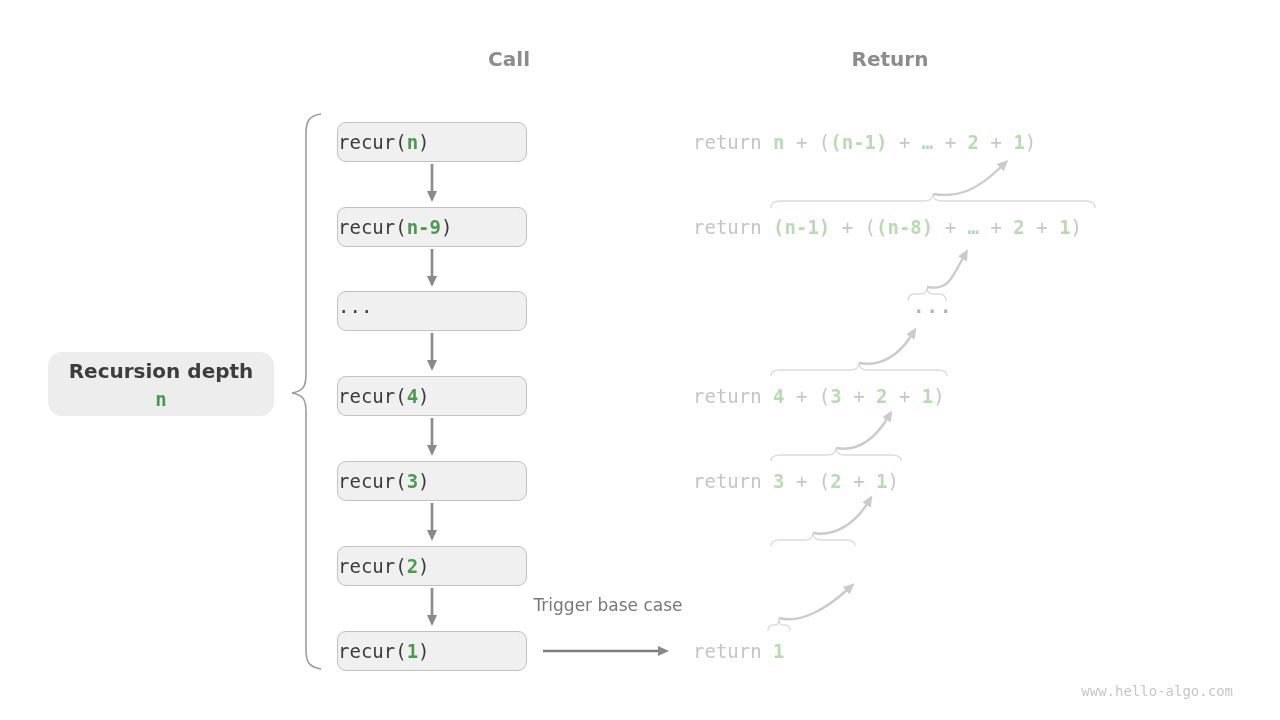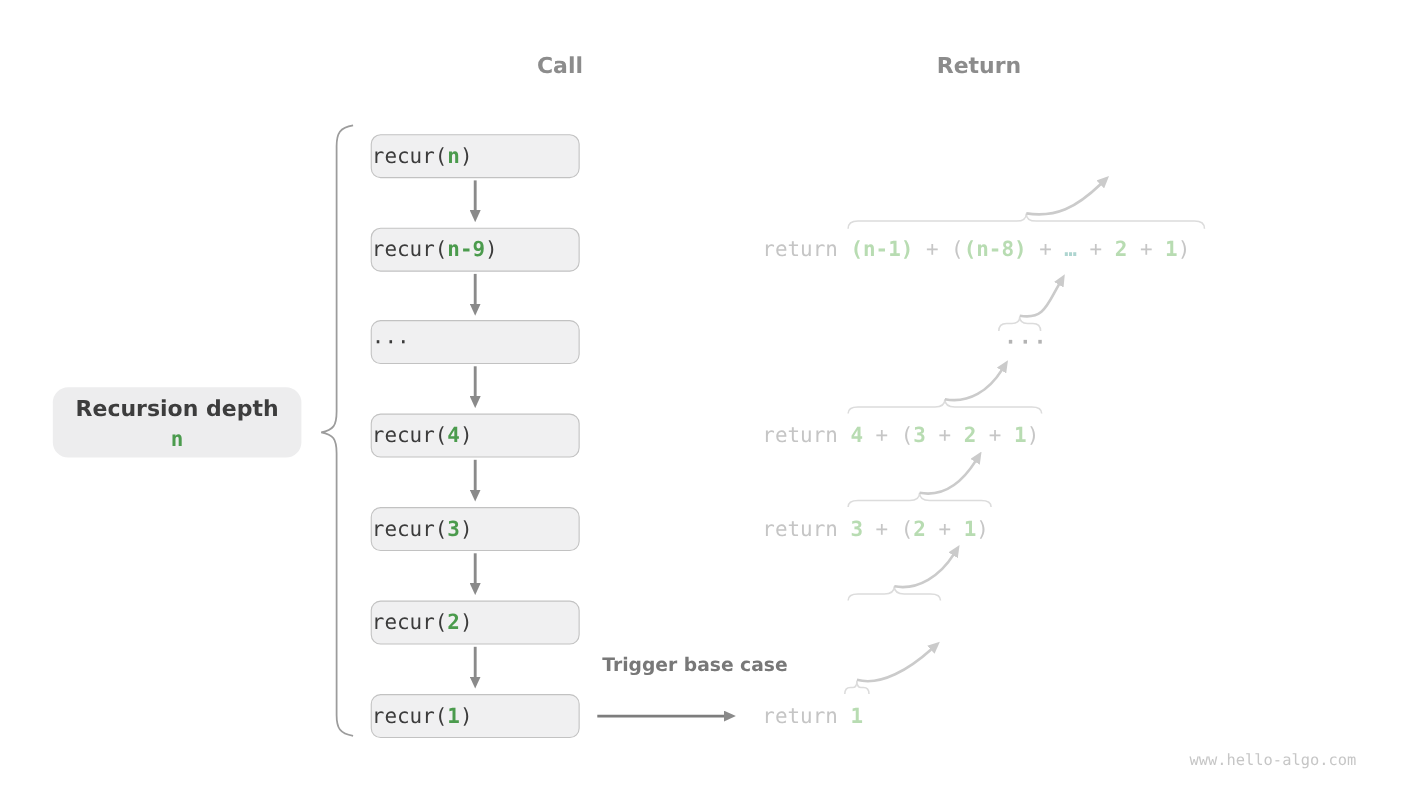--- a/index.html
+++ b/index.html
@@ -34,22 +34,22 @@
   .seg-t{color:#aed5d0;font-weight:bold;}
   .seg-dots{color:#b3b3b3;font-weight:bold;}
   .depth-label{
     position:absolute;left:48px;top:352px;width:226px;height:64px;
     background:#ededee;border-radius:14px;
     display:flex;flex-direction:column;align-items:center;justify-content:center;gap:5px;
   }
   .dl1{font-size:20px;font-weight:bold;color:#3d3d3d;}
   .dl2{font-size:19px;font-weight:bold;color:#4b9b4d;font-family:"DejaVu Sans Mono",monospace;}
   .trigger{
-    position:absolute;left:500px;top:595px;width:216px;text-align:right;
-    font-size:17px;font-weight:bold;color:#787878;
+    position:absolute;left:500px;top:595px;width:216px;text-align:center;
+    font-size:17px;font-weight:normal;color:#787878;
   }
   .watermark{
     position:absolute;right:47px;bottom:21px;
     font-family:"DejaVu Sans Mono",monospace;font-size:14px;color:#c6c6c6;
   }
 </style>
 </head>
 <body>
 
 <div class="stage">
@@ -105,20 +105,21 @@
   </div>
 
   <div class="cbox" style="top:122px"><span class="seg-code">recur(</span><span class="seg-gb">n</span><span class="seg-code">)</span></div>
   <div class="cbox" style="top:207px"><span class="seg-code">recur(</span><span class="seg-gb">n-9</span><span class="seg-code">)</span></div>
   <div class="cbox" style="top:291px"><span class="seg-code">···</span></div>
   <div class="cbox" style="top:376px"><span class="seg-code">recur(</span><span class="seg-gb">4</span><span class="seg-code">)</span></div>
   <div class="cbox" style="top:461px"><span class="seg-code">recur(</span><span class="seg-gb">3</span><span class="seg-code">)</span></div>
   <div class="cbox" style="top:546px"><span class="seg-code">recur(</span><span class="seg-gb">2</span><span class="seg-code">)</span></div>
   <div class="cbox" style="top:631px"><span class="seg-code">recur(</span><span class="seg-gb">1</span><span class="seg-code">)</span></div>
 
+  <div class="rline" style="top:129px"><span class="seg-w">return </span><span class="seg-g">n</span><span class="seg-d"> + (</span><span class="seg-g">(n-1)</span><span class="seg-d"> + </span><span class="seg-t">…</span><span class="seg-d"> + </span><span class="seg-g">2</span><span class="seg-d"> + </span><span class="seg-g">1</span><span class="seg-d">)</span></div>
   <div class="rline" style="top:214px"><span class="seg-w">return </span><span class="seg-g">(n-1)</span><span class="seg-d"> + (</span><span class="seg-g">(n-8)</span><span class="seg-d"> + </span><span class="seg-t">…</span><span class="seg-d"> + </span><span class="seg-g">2</span><span class="seg-d"> + </span><span class="seg-g">1</span><span class="seg-d">)</span></div>
   <div class="rline rline-dots" style="top:298px"><span class="seg-dots">···</span></div>
   <div class="rline" style="top:383px"><span class="seg-w">return </span><span class="seg-g">4</span><span class="seg-d"> + (</span><span class="seg-g">3</span><span class="seg-d"> + </span><span class="seg-g">2</span><span class="seg-d"> + </span><span class="seg-g">1</span><span class="seg-d">)</span></div>
   <div class="rline" style="top:468px"><span class="seg-w">return </span><span class="seg-g">3</span><span class="seg-d"> + (</span><span class="seg-g">2</span><span class="seg-d"> + </span><span class="seg-g">1</span><span class="seg-d">)</span></div>
   <div class="rline" style="top:638px"><span class="seg-w">return </span><span class="seg-g">1</span></div>
 
   <div class="trigger">Trigger base case</div>
 
   <div class="watermark">www.hello-algo.com</div>
 

